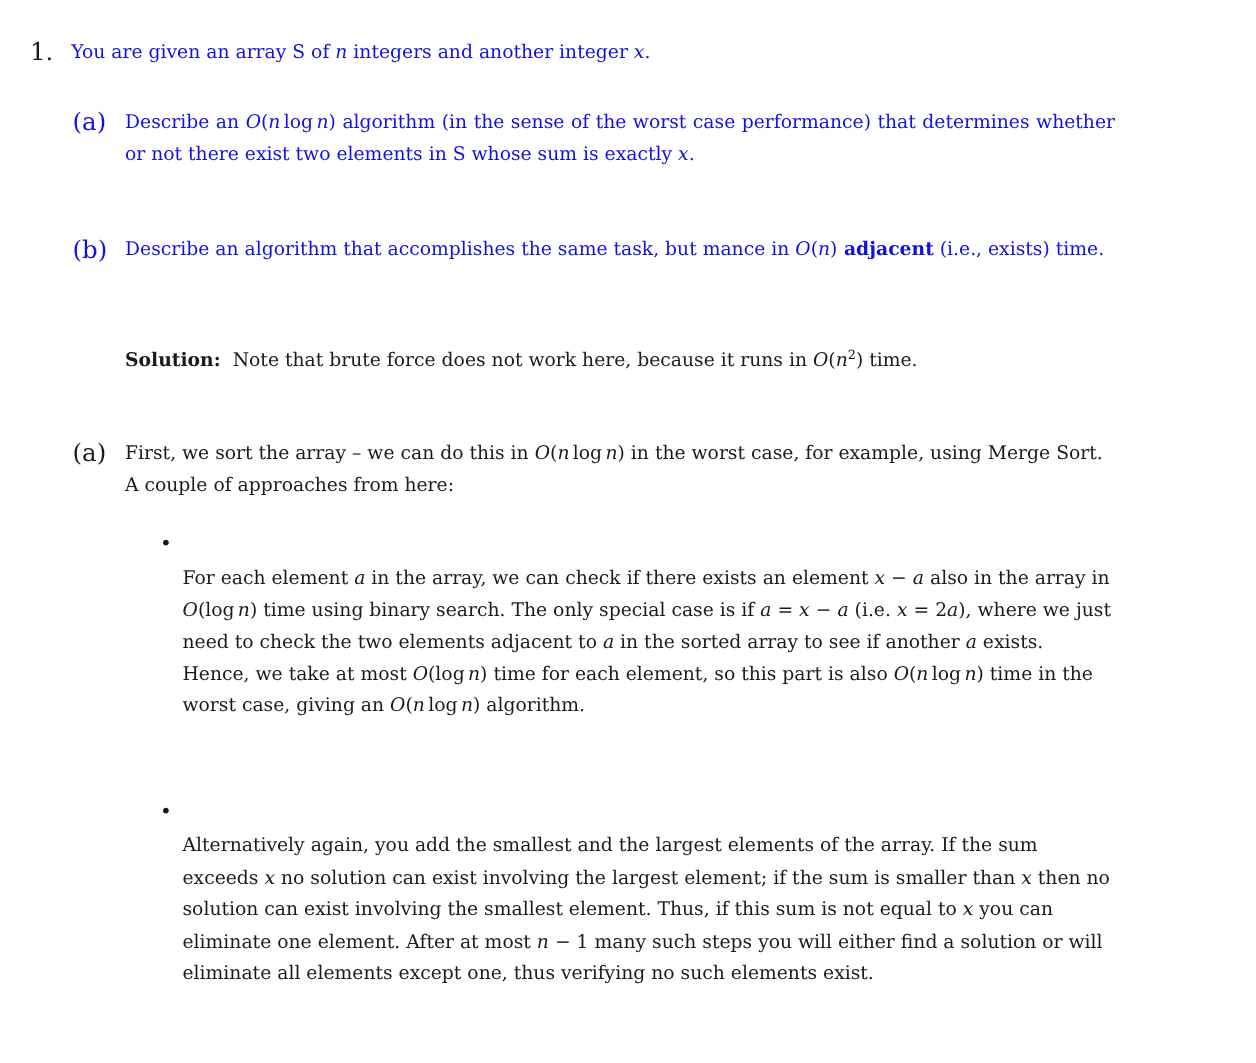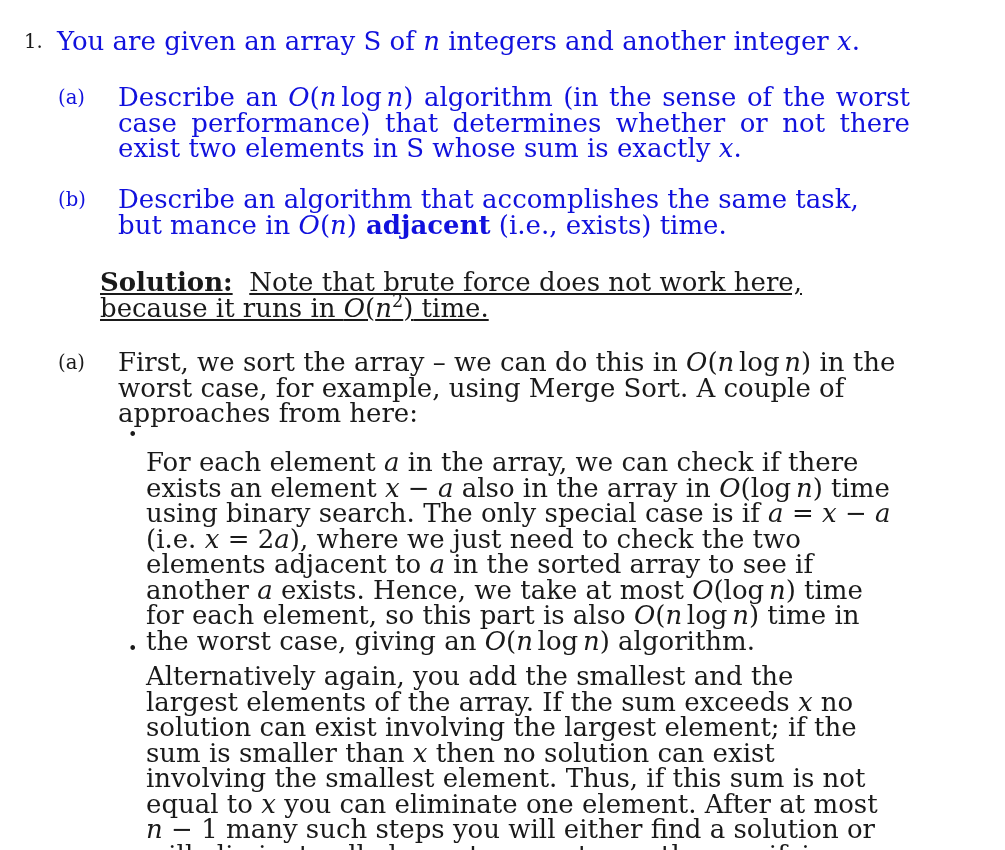--- a/index.html
+++ b/index.html
@@ -16,21 +16,21 @@
   }
   .page {
     position: relative;
     width: 1005px;
     height: 850px;
     background: #ffffff;
   }
 
   
   .txt {
-    font-size: 26px;
+    font-size: 15px;
     line-height: 25.5px;
     text-align: justify;
     text-justify: inter-word;
     -webkit-hyphens: none;
     hyphens: none;
   }
   .blue { color: #1111dd; }
   .black { color: #1a1a1a; }
   .bold { font-weight: bold; }
 
@@ -75,35 +75,34 @@
   }
   .subitem .marker {
     position: absolute;
     left: 0;
     top: 0;
     width: 38px;
     font-size: 19.6px;
     line-height: 25.5px;
   }
   .subitem .body {
-    margin-left: 60px;
+    margin-left: 42px;
     width: 792px;
   }
 
   #sub-a { left: 58px; top: 85px; }
   #sub-b { left: 58px; top: 187px; }
   #sol-a { left: 58px; top: 350px; }
 
   
   #solution-block {
     position: absolute;
     left: 100px;
-    top: 270px;
+    top: 276px;
     width: 792px;
-    text-decoration: underline;
   }
 
   
   .bullet-item {
     position: absolute;
     width: 764px;
   }
   .bullet-item .bullet {
     position: absolute;
     left: 0;

